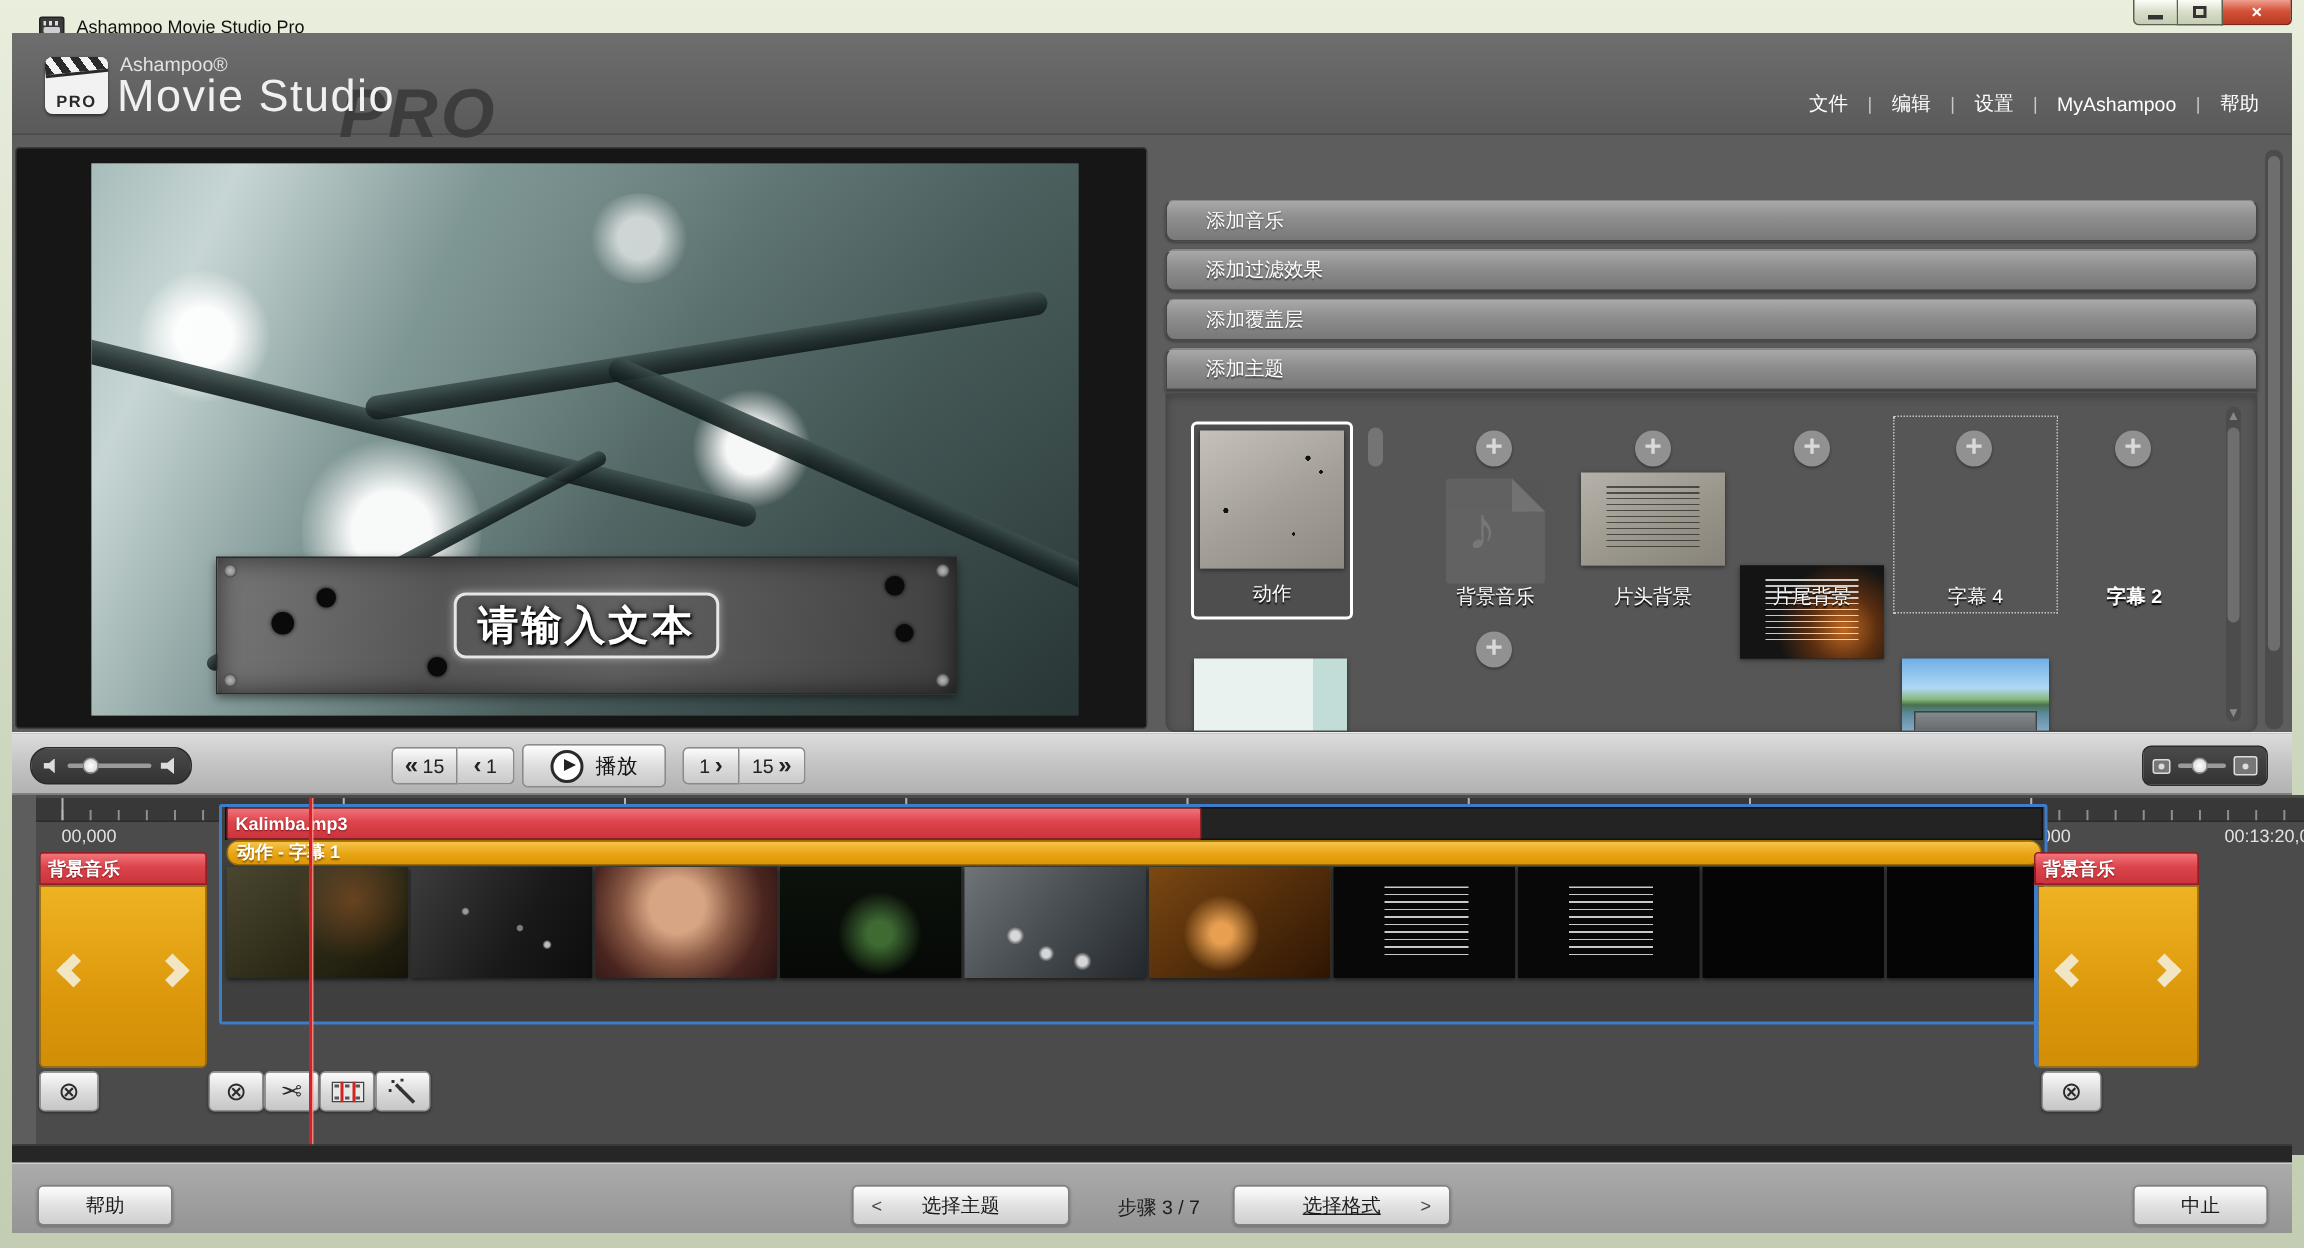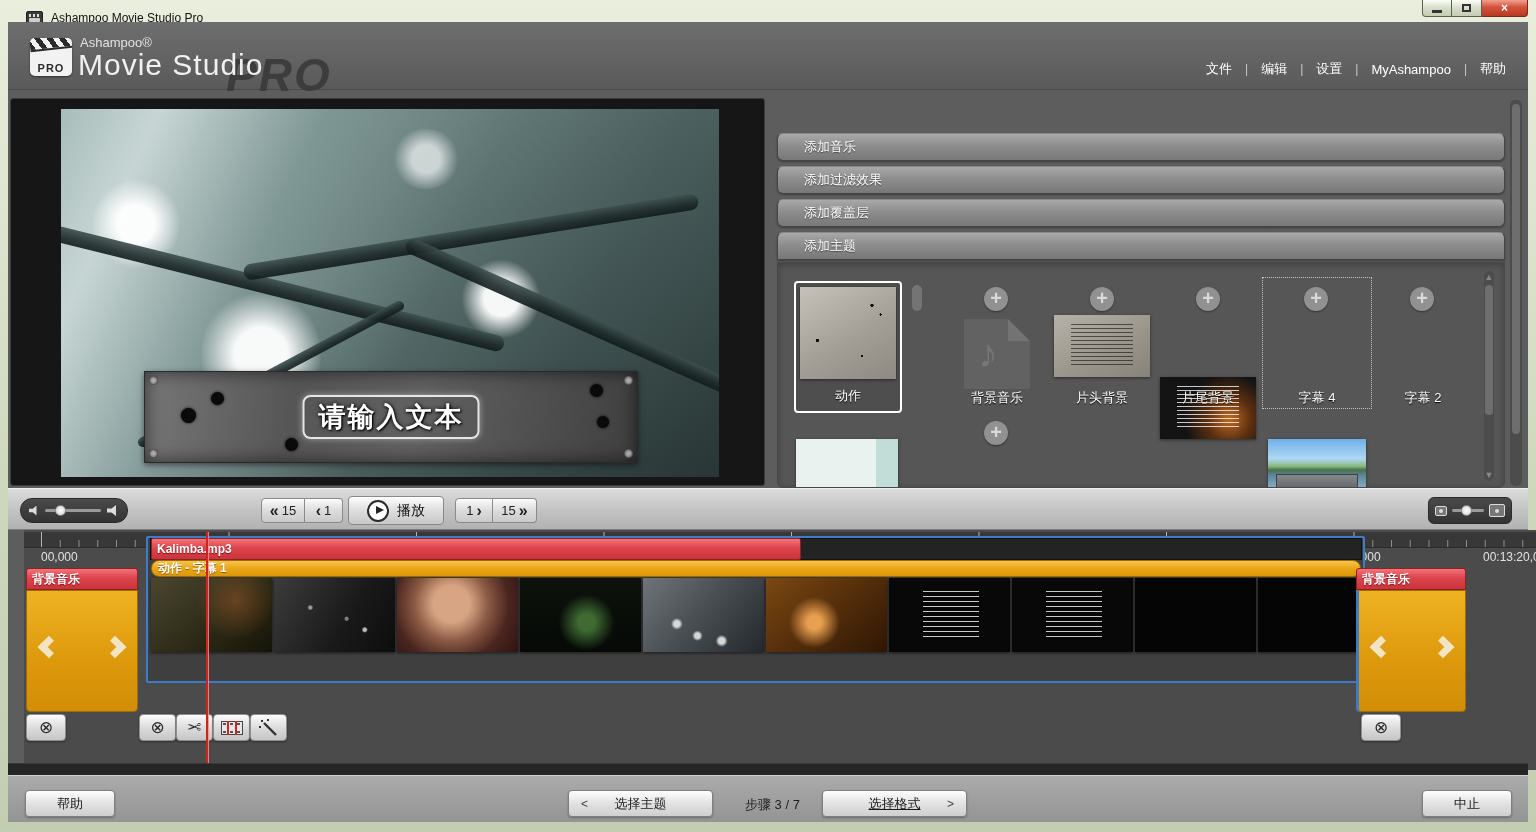--- a/index.html
+++ b/index.html
@@ -289,21 +289,21 @@
       <span class="plus-icon" style="left:526px;top:24px;">+</span>
       <div class="thumbbox bg-sky" style="left:490px;top:52px;width:98px;height:62px;">
         <span class="sky-plate"></span>
       </div>
       <span class="theme-label" style="left:484px;top:126px;">字幕 4</span>
     </div>
 
     <div>
       <span class="plus-icon" style="left:632px;top:24px;">+</span>
 
-      <span class="theme-label" style="left:590px;top:126px;">字幕 2</span>
+      <span class="theme-label" style="left:590px;top:126px;font-weight:bold;">字幕 2</span>
     </div>
 
     <div class="thumbbox" style="left:18px;top:176px;width:102px;height:50px;background:linear-gradient(90deg,#eaf2f0 0 78%,#c2dcd8 78%);"></div>
     <span class="plus-icon" style="left:206px;top:158px;">+</span>
 
     <div class="vscroll" style="right:10px;top:8px;width:10px;height:210px;">
       <span class="scroll-arrow" style="top:1px;">▲</span>
       <div class="vthumb" style="left:1px;top:14px;width:8px;height:130px;"></div>
       <span class="scroll-arrow" style="bottom:1px;">▼</span>
     </div>

